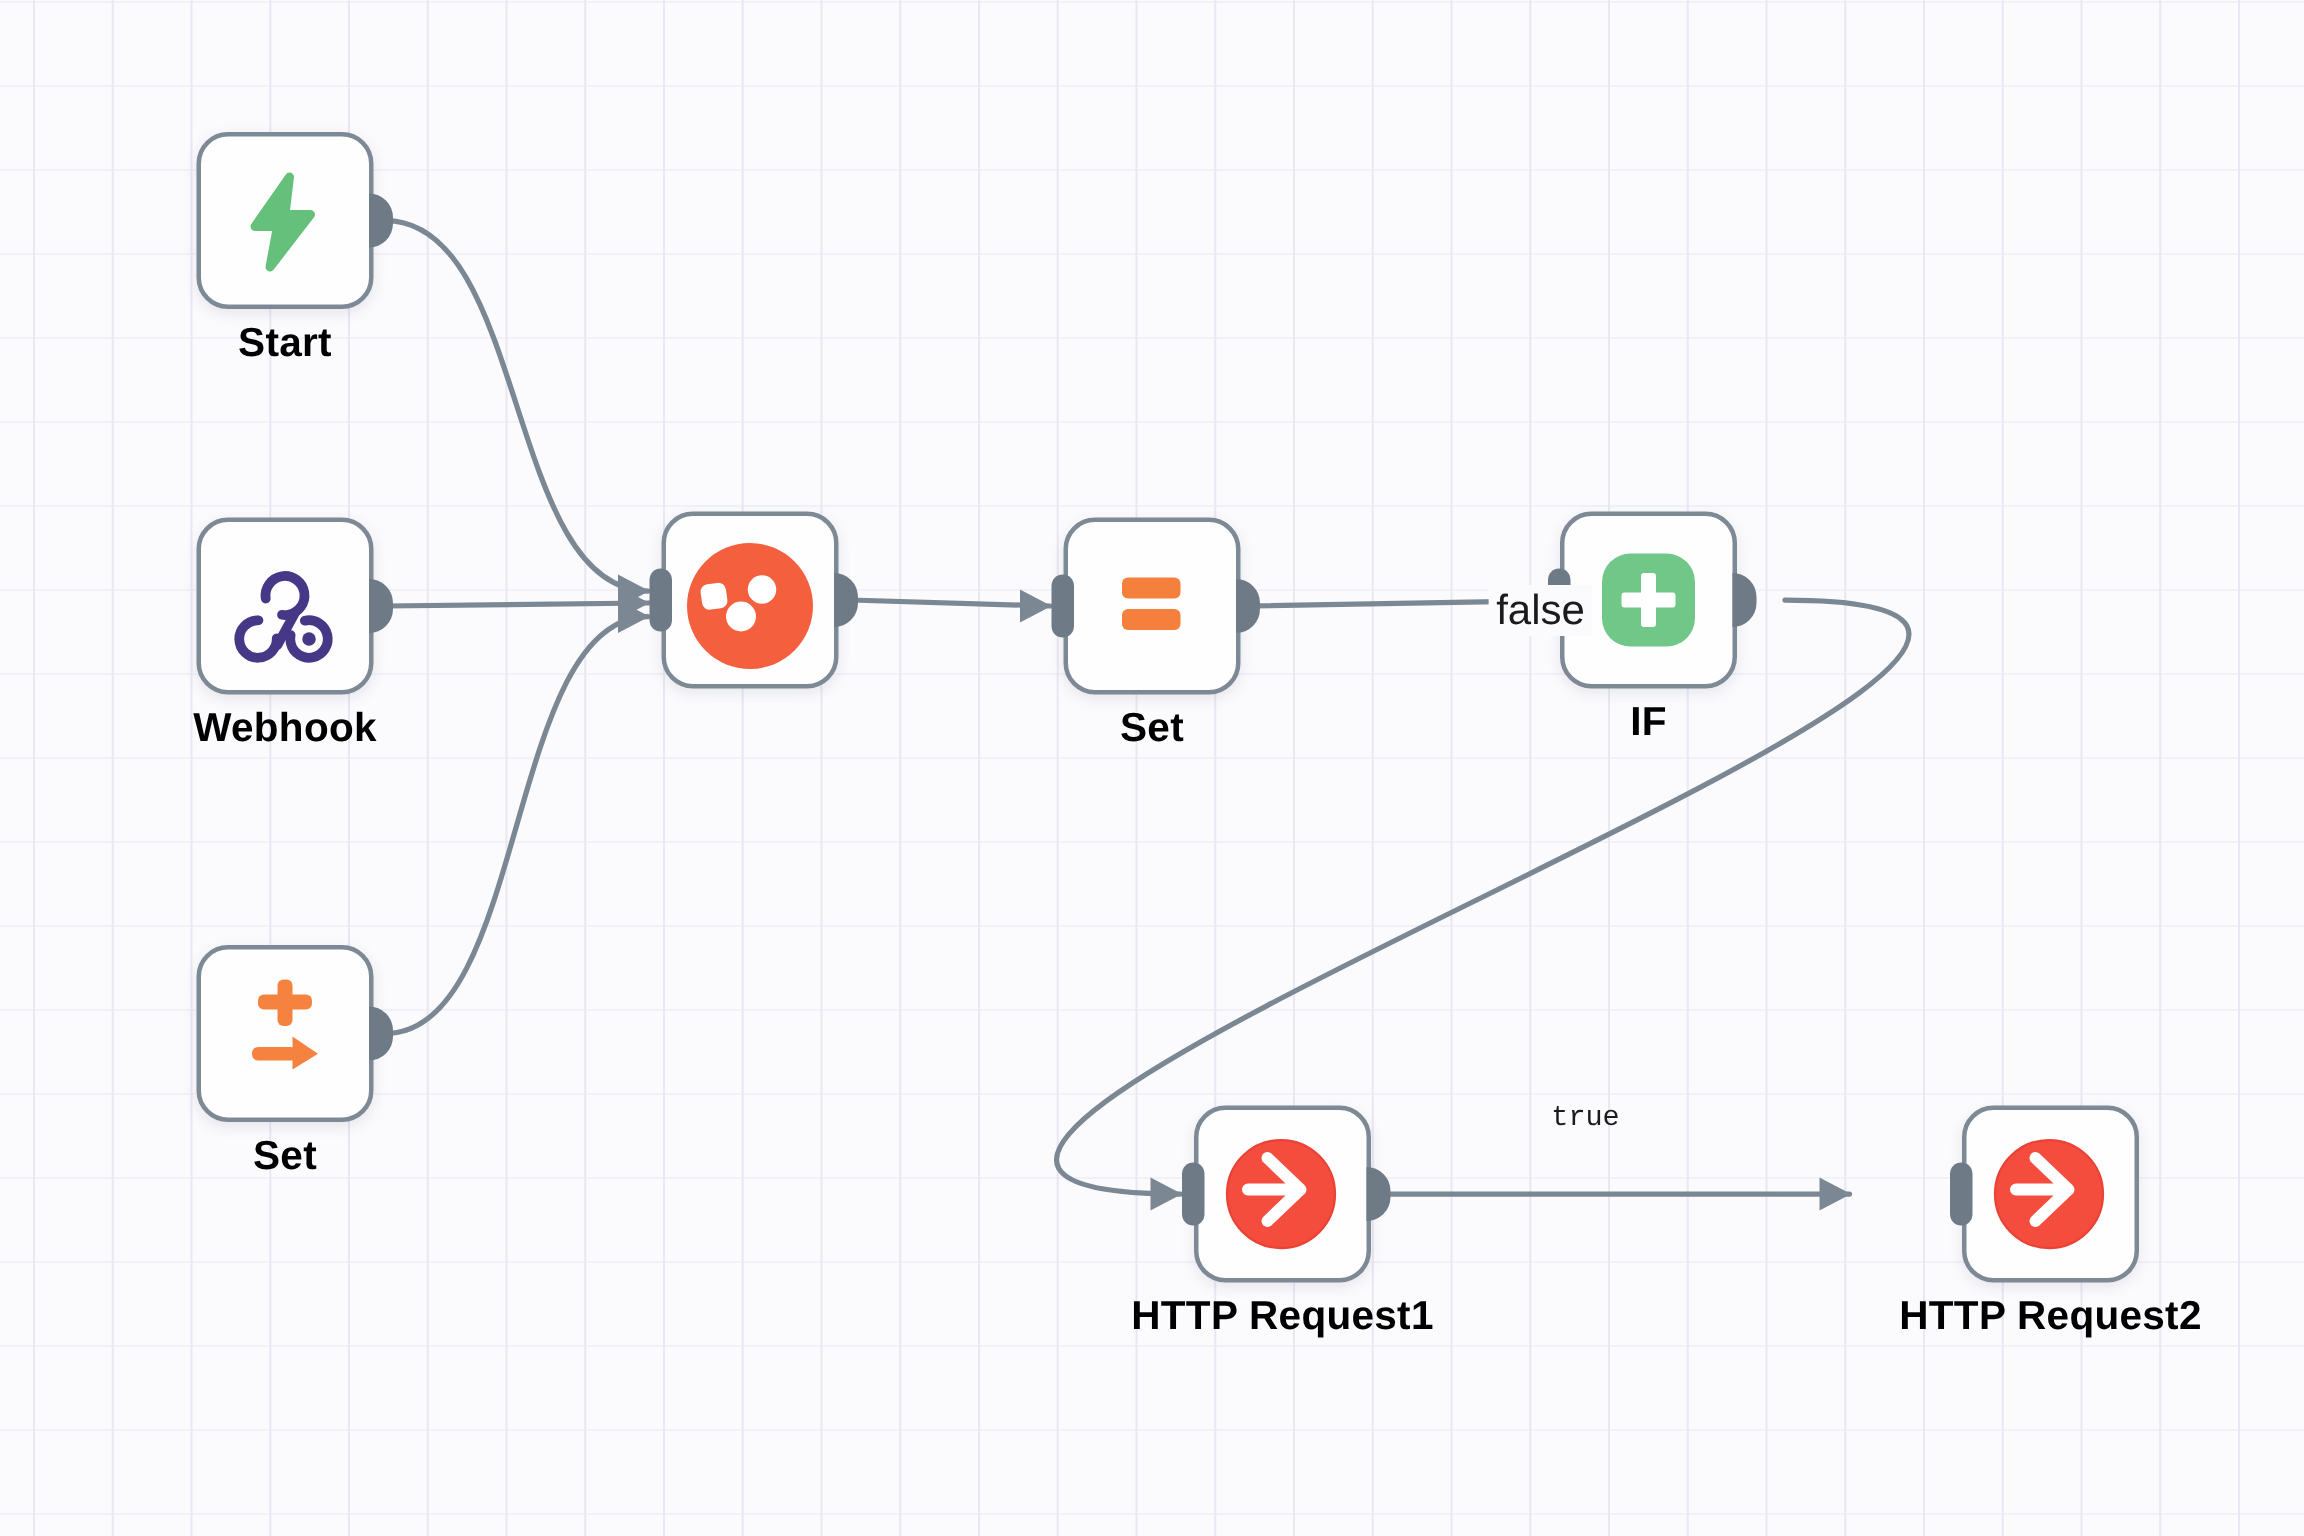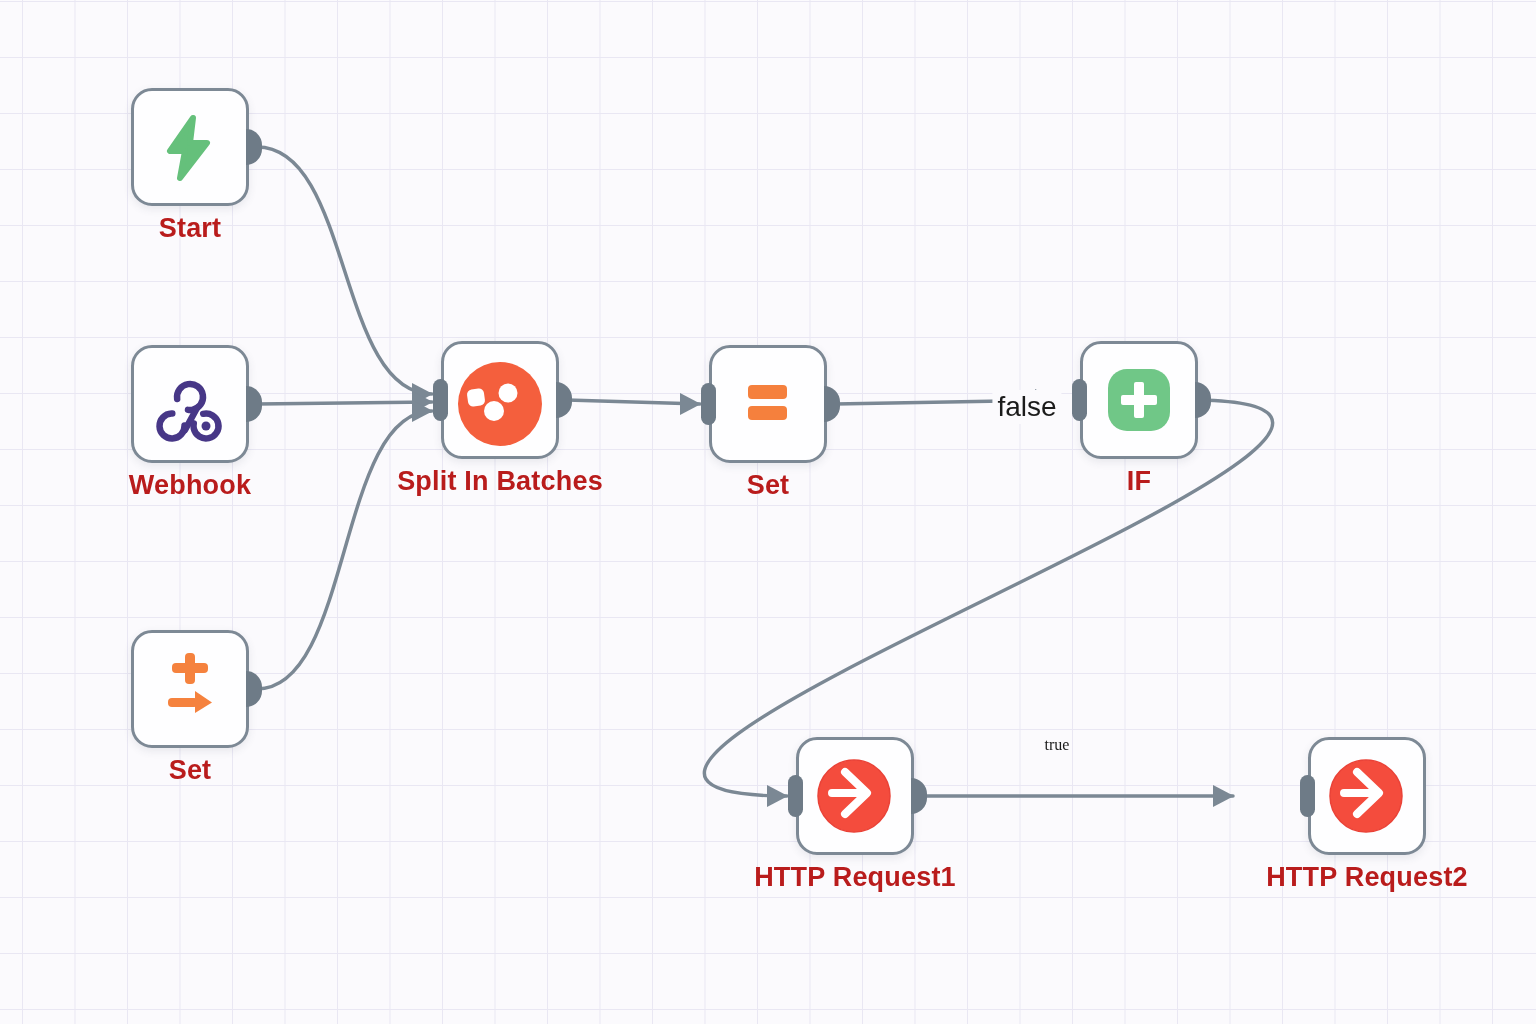--- a/index.html
+++ b/index.html
@@ -30,29 +30,29 @@
   .in-connector{
     position:absolute;left:-11px;top:50%;transform:translateY(-50%);
     width:15px;height:42px;border-radius:8px;background:#6e7b87;
   }
   .out-connector{
     position:absolute;right:-16px;top:50%;transform:translateY(-50%);
     width:16px;height:36px;border-radius:0 18px 18px 0;background:#6e7b87;
   }
   .node-label{
     position:absolute;top:122px;left:50%;transform:translateX(-50%);
-    white-space:nowrap;font-size:27px;font-weight:600;color:#b91c1c;
+    white-space:nowrap;font-size:27px;font-weight:600;color:#000000;
     letter-spacing:.2px;
   }
   .edge-label{
     position:absolute;transform:translate(-50%,-50%);z-index:3;
     font-size:28px;color:#1b1b1b;white-space:nowrap;
   }
   .edge-label.bg{background:#fbfafd;padding:1px 5px;}
-  .edge-label.mono{font-family:Liberation Serif, serif;font-size:16px;}
+  .edge-label.mono{font-family:Liberation Mono, monospace;font-size:19px;}
 </style>
 </head>
 <body>
 
 <div class="canvas">
   <svg class="edges" width="1536" height="1024">
       <path d="M257 147 C352 147 337 394 432 394"></path>
       <polygon points="433,394 412,383 412,405"></polygon>
       <path d="M257 404 L432 402"></path>
       <polygon points="433,402 412,391 412,413"></polygon>
@@ -98,32 +98,31 @@
       </div>
       <div class="node" style="left: 441px; top: 341px;">
         <svg class="icon" viewBox="0 0 96 96">
     <circle cx="48" cy="52" r="42" fill="#f45f3d"></circle>
     <circle cx="56" cy="41" r="9.5" fill="#ffffff"></circle>
     <circle cx="42" cy="59" r="10" fill="#ffffff"></circle>
     <rect x="15.5" y="37" width="17" height="17" rx="5" fill="#ffffff" transform="rotate(-8 24 45.5)"></rect>
         </svg>
         <div class="in-connector"></div>
         <div class="out-connector"></div>
-        <div class="node-label">Split In Batches</div>
       </div>
       <div class="node" style="left: 709px; top: 345px;">
         <svg class="icon" viewBox="0 0 96 96">
     <rect x="28" y="29" width="39" height="14" rx="4" fill="#f5803d"></rect>
     <rect x="28" y="50" width="39" height="14" rx="4" fill="#f5803d"></rect>
         </svg>
         <div class="in-connector"></div>
         <div class="out-connector"></div>
         <div class="node-label">Set</div>
       </div>
-      <div class="node" style="left: 1080px; top: 341px;">
+      <div class="node" style="left: 1040px; top: 341px;">
         <svg class="icon" viewBox="0 0 96 96">
     <rect x="17" y="17" width="62" height="62" rx="19" fill="#70c787"></rect>
     <rect x="43" y="30" width="10" height="36" rx="2" fill="#ffffff"></rect>
     <rect x="30" y="43" width="36" height="10" rx="2" fill="#ffffff"></rect>
         </svg>
         <div class="in-connector"></div>
         <div class="out-connector"></div>
         <div class="node-label">IF</div>
       </div>
       <div class="node" style="left: 796px; top: 737px; justify-content: center;">

